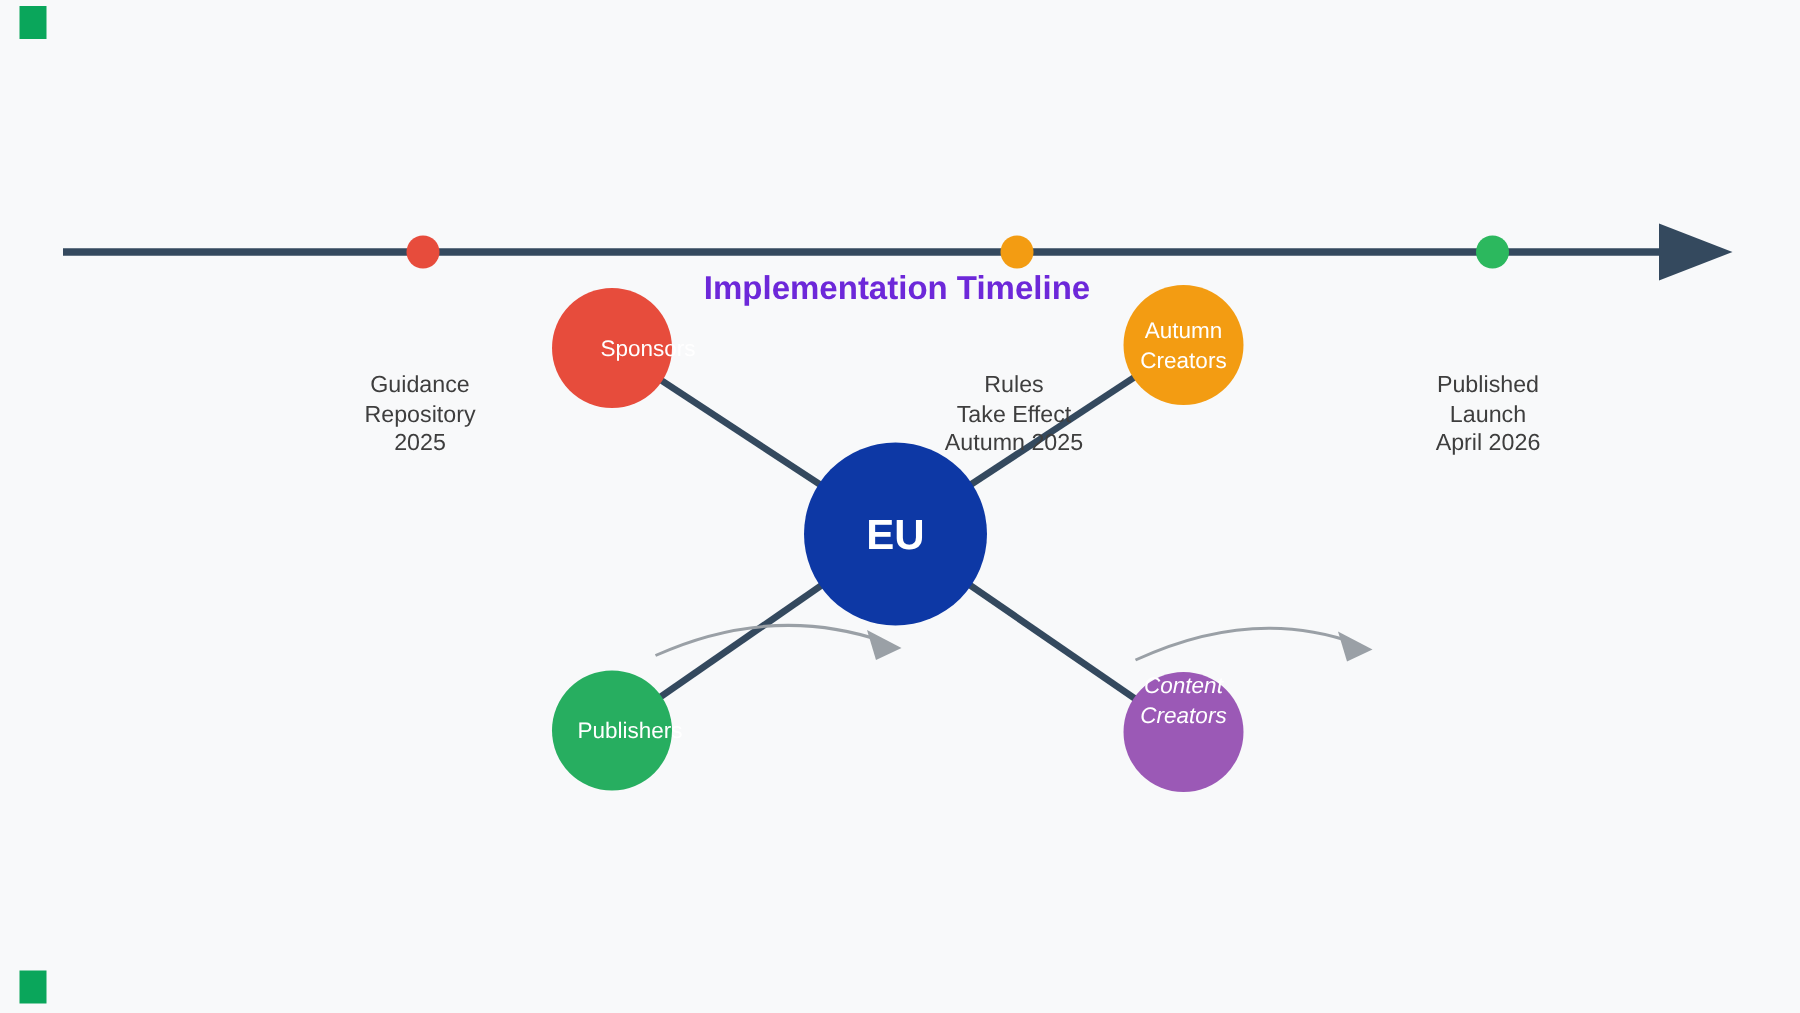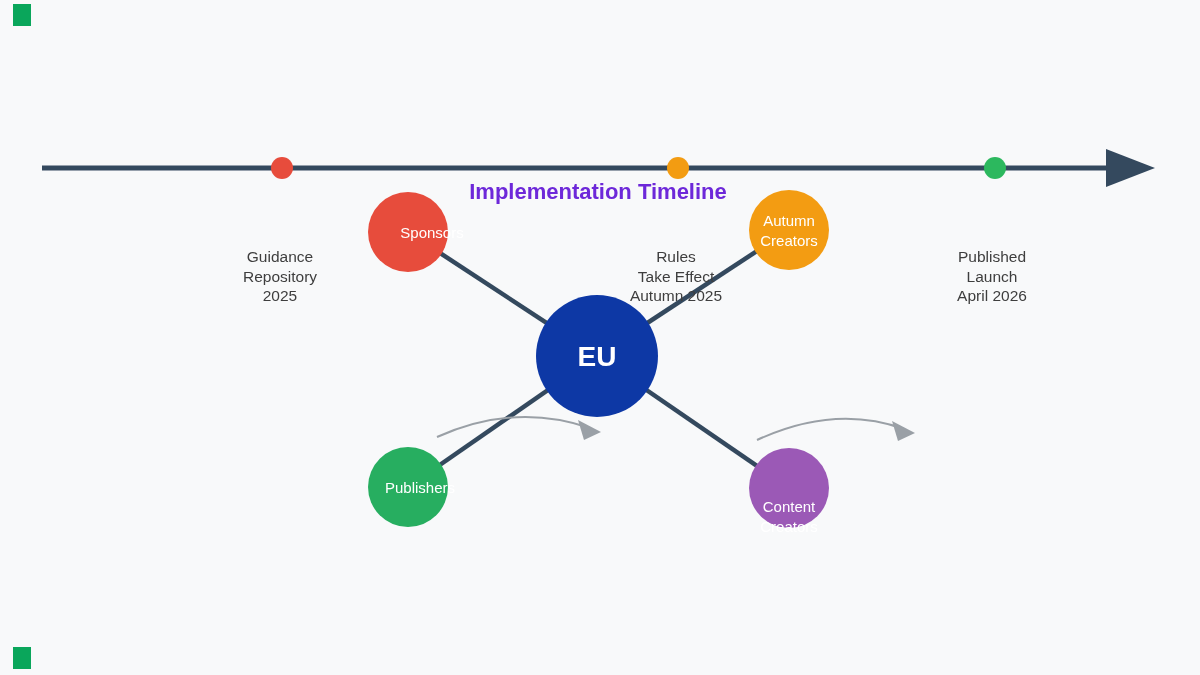--- a/index.html
+++ b/index.html
@@ -104,18 +104,18 @@
 
   <div class="node-label" style="left:432px; top:233px;">Sponsors</div>
 
   <div class="node-label" style="left:789px; top:231px;">
     <span>Autumn</span>
     <span>Creators</span>
   </div>
 
   <div class="node-label" style="left:420px; top:488px;">Publishers</div>
 
-  <div class="node-label" style="left:789px; top:517px;">
+  <div class="node-label" style="left:789px; top:468px;font-style:italic;">
     <span>Content</span>
     <span>Creators</span>
   </div>
 
 </div>
 
 </body></html>

